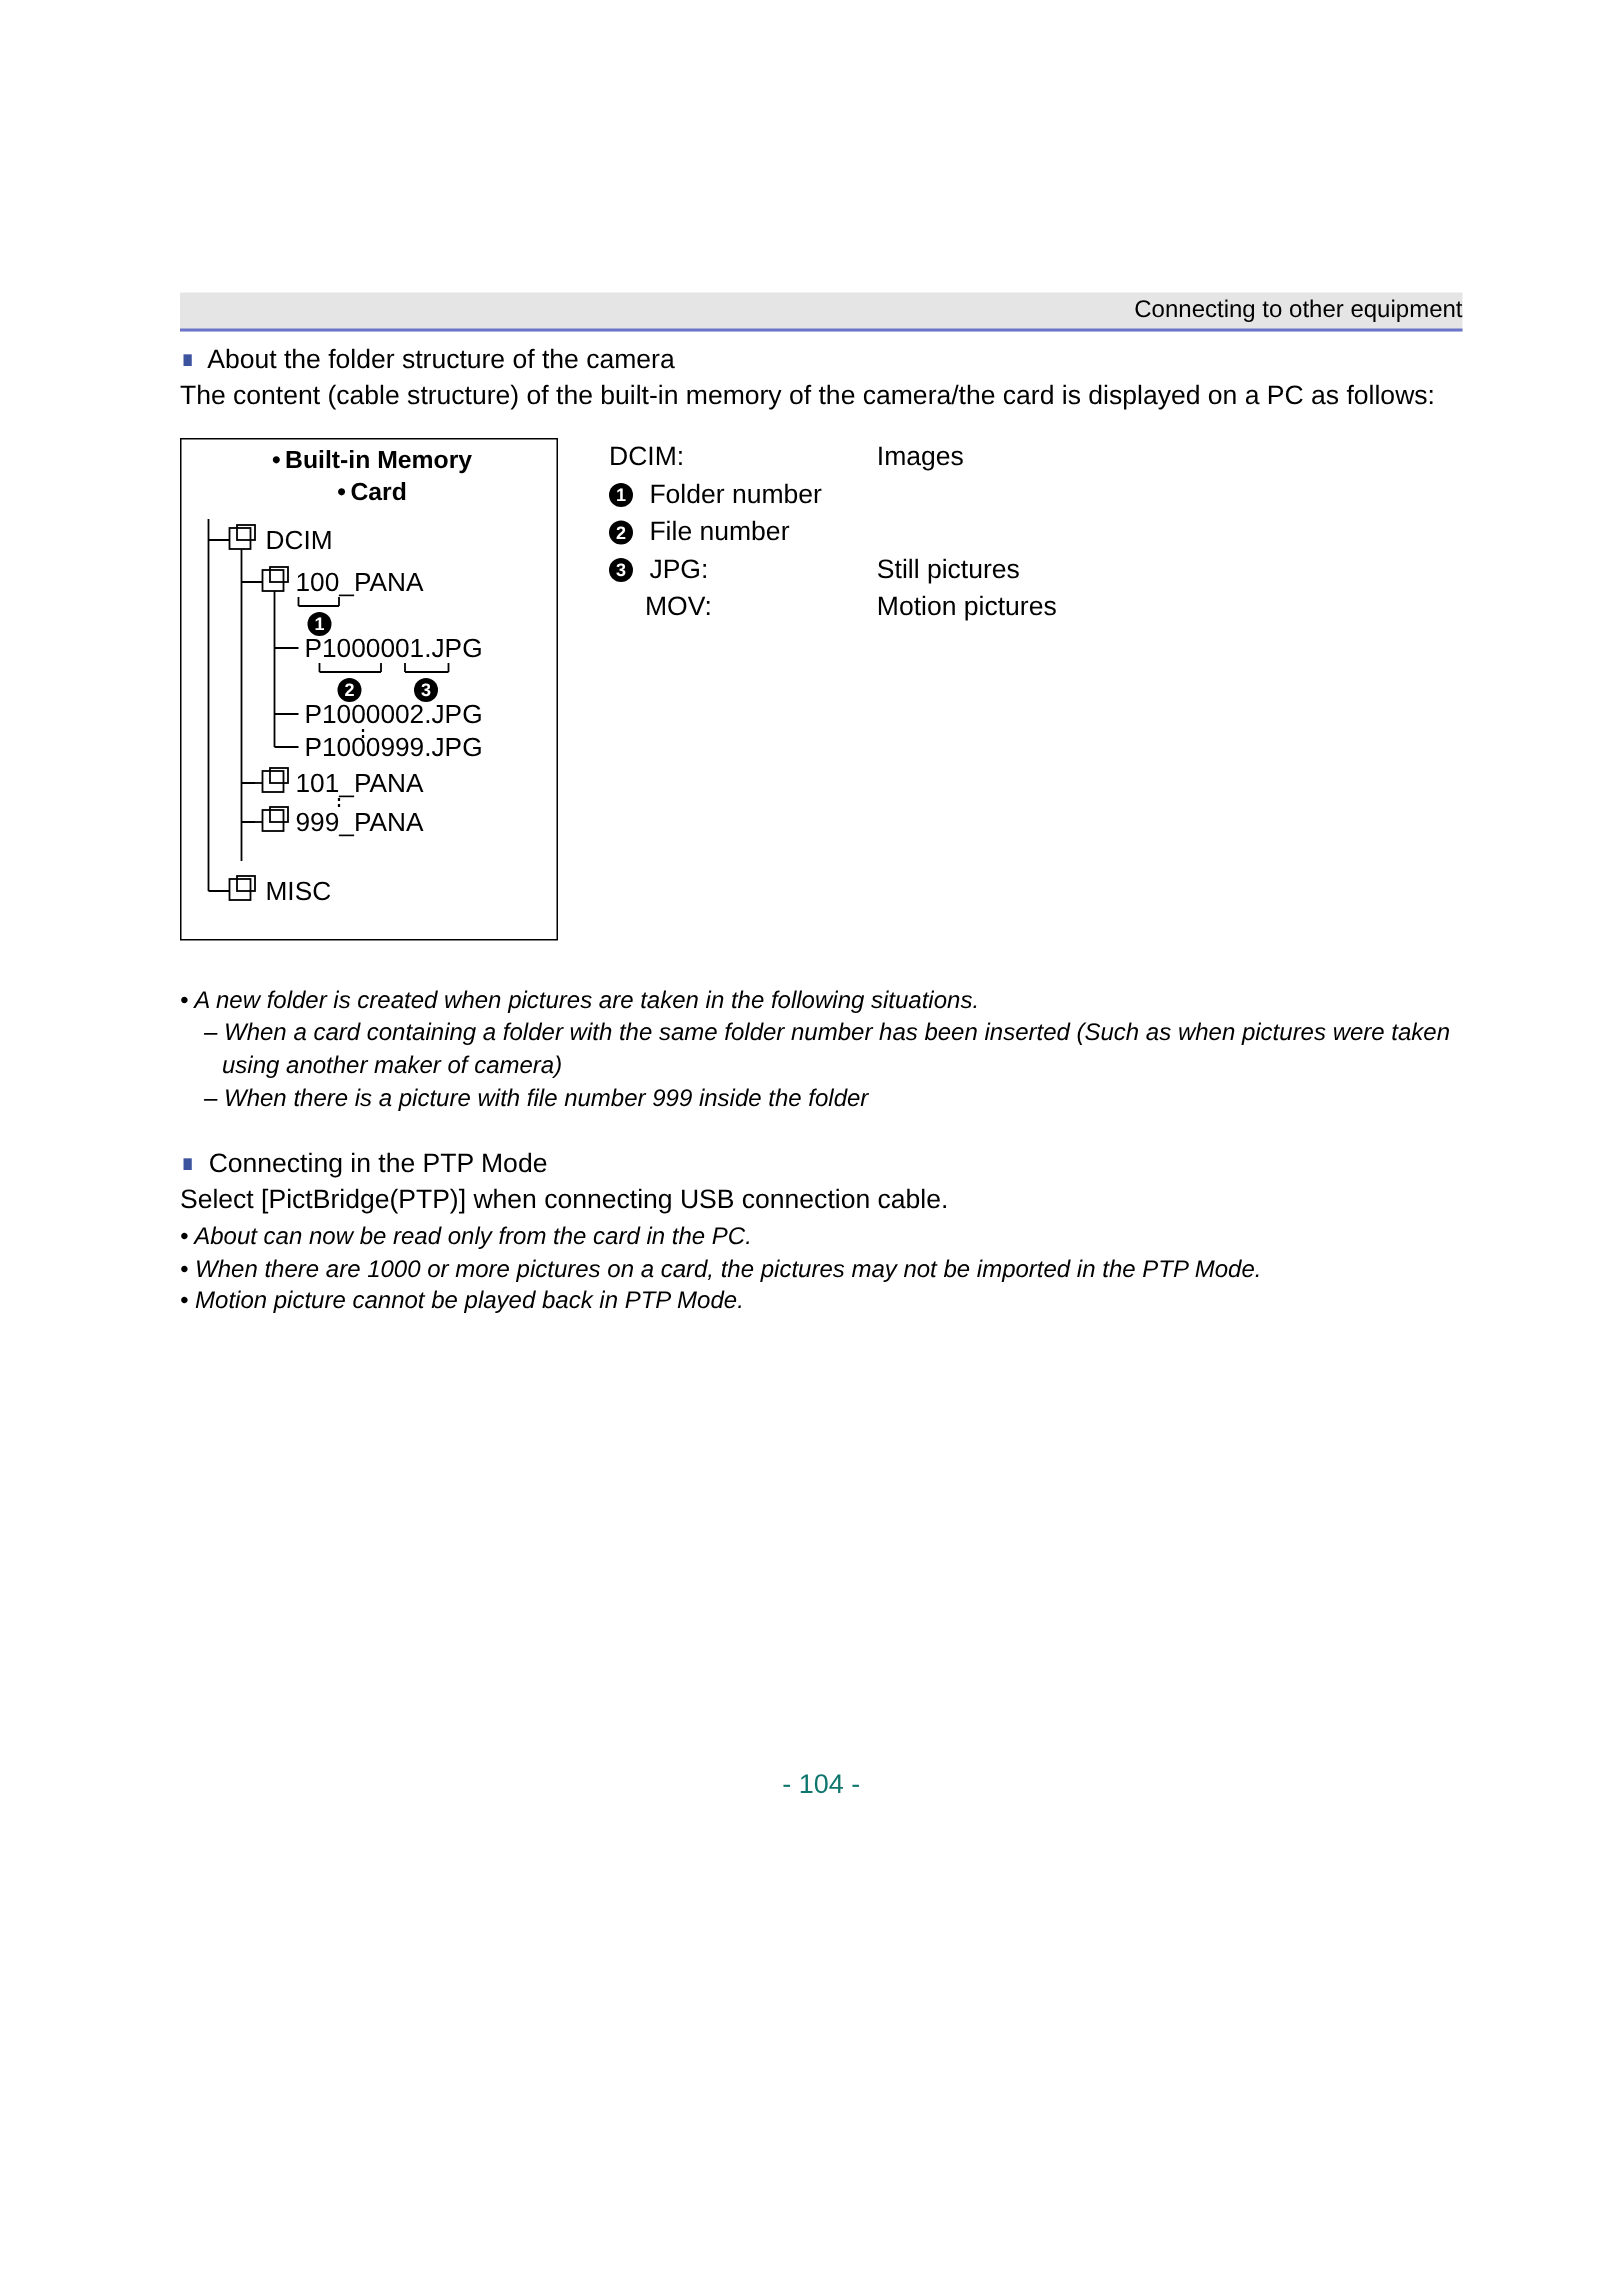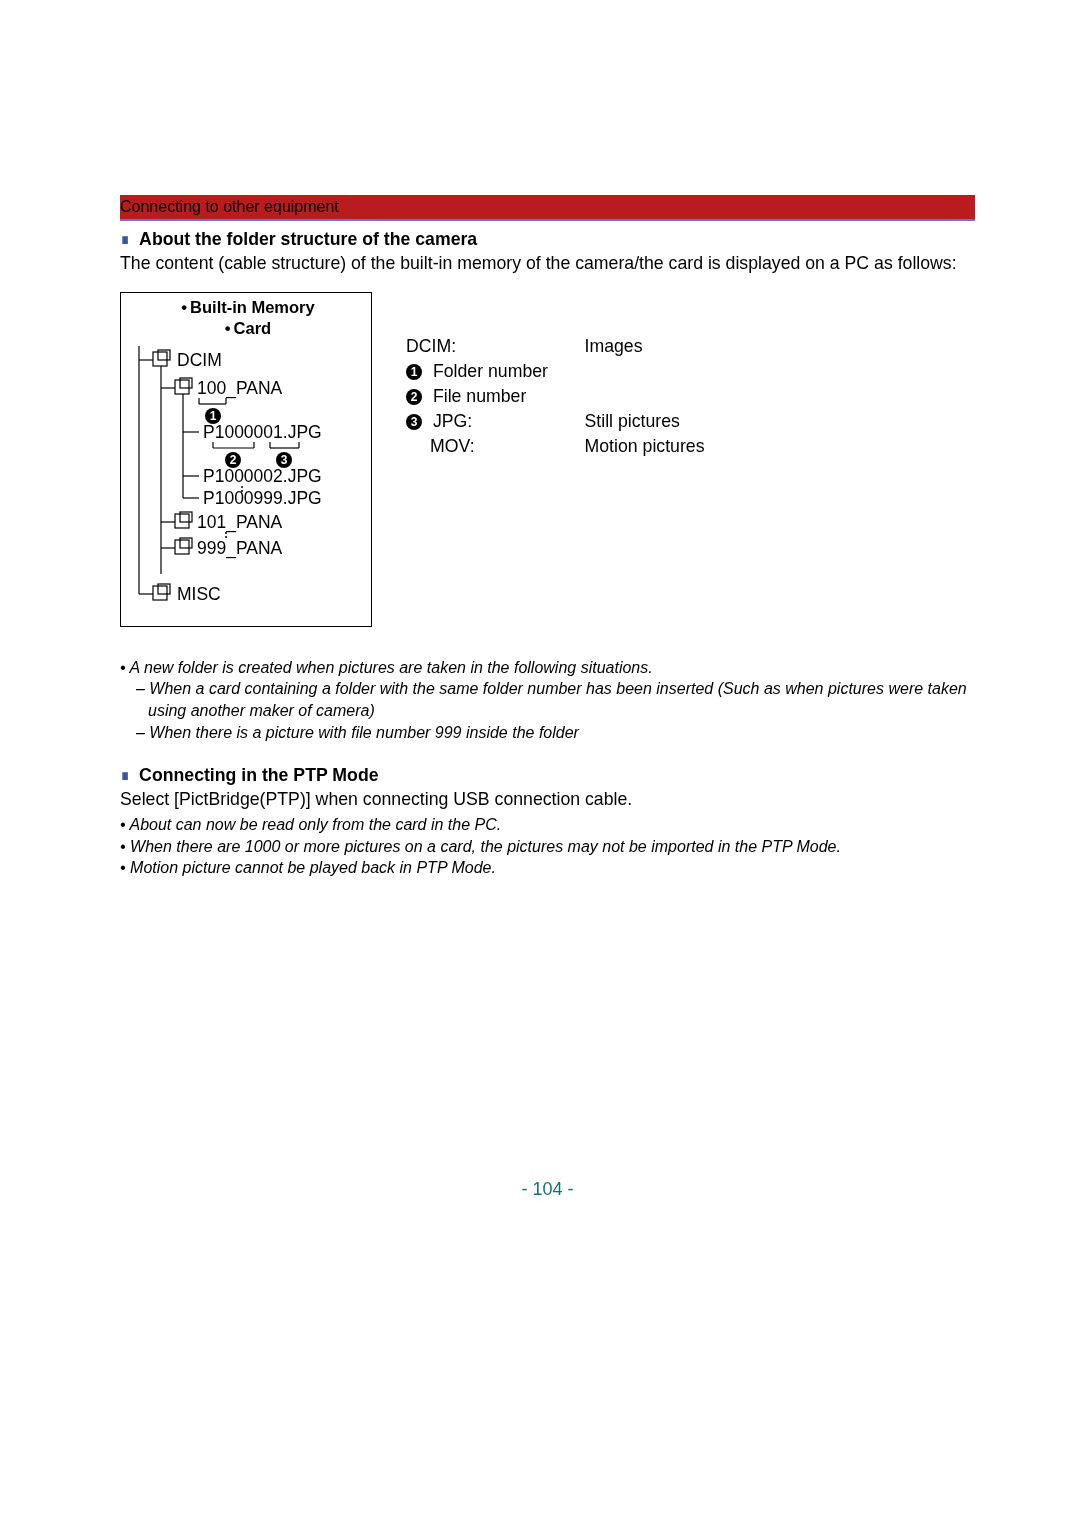--- a/index.html
+++ b/index.html
@@ -11,46 +11,46 @@
     background: #fff;
     width: 1080px;
   }
   .page {
     padding: 195px 105px 60px 120px;
     box-sizing: border-box;
     position: relative;
     min-height: 1526px;
   }
   .banner {
-    background: #b91c1c;
-    text-align: left;
+    background: #e5e5e5;
+    text-align: right;
     font-size: 16px;
     padding: 3px 0 3px 0;
     border-bottom: 2px solid #6b74c9;
   }
   .heading-row { margin-top: 8px; }
   .sq { color: #3c539f; font-size: 16px; display: inline-block; transform: translateY(-1px); margin-right: 4px; }
-  .heading-bold { font-weight: bold; font-size: 17.7px; }
+  .heading-bold { font-weight: normal; font-size: 17.7px; }
   .para { margin-top: 2px; line-height: 1.35; }
   .diagram-and-legend { display: flex; margin-top: 16px; }
   .diagram {
     border: 1.5px solid #000;
     width: 250px;
     text-align: center;
   }
   .diag-inner { padding: 4px 6px 10px 10px; }
   .bullet-head { font-weight: bold; font-size: 16.5px; line-height: 1.3; }
 
   
   .tree-svg { width: 230px; height: 270px; display: block; margin-left: -4px; margin-top: 6px; }
   .tree-label { font-family: Arial, Helvetica, sans-serif; font-size: 17.5px; }
   .tree-small-icon { stroke:#000; stroke-width:1.2; fill:none; }
   .circ-num { font-family: Arial, Helvetica, sans-serif; font-size: 12px; fill:#fff; font-weight:bold; }
 
-  .legend { margin-left: 32px; margin-top: 42px; font-size: 17.7px; }
+  .legend { margin-left: 32px; font-size: 17.7px; }
   .legend-table td { padding: 0 8px 2px 0; vertical-align: top; }
   .legend-circle {
     display: inline-block; width: 16px; height: 16px; border-radius: 50%;
     background: #000; color: #fff; font-size: 12px; font-weight: bold;
     text-align: center; line-height: 16px; margin-right: 6px; transform: translateY(-1px);
   }
 
   .notes { margin-top: 30px; font-size: 16px; line-height: 1.35; font-style: italic; }
   .notes .lvl1 { margin-left: 0; }
   .notes .lvl2 { margin-left: 16px; text-indent: -12px; padding-left: 12px; }

